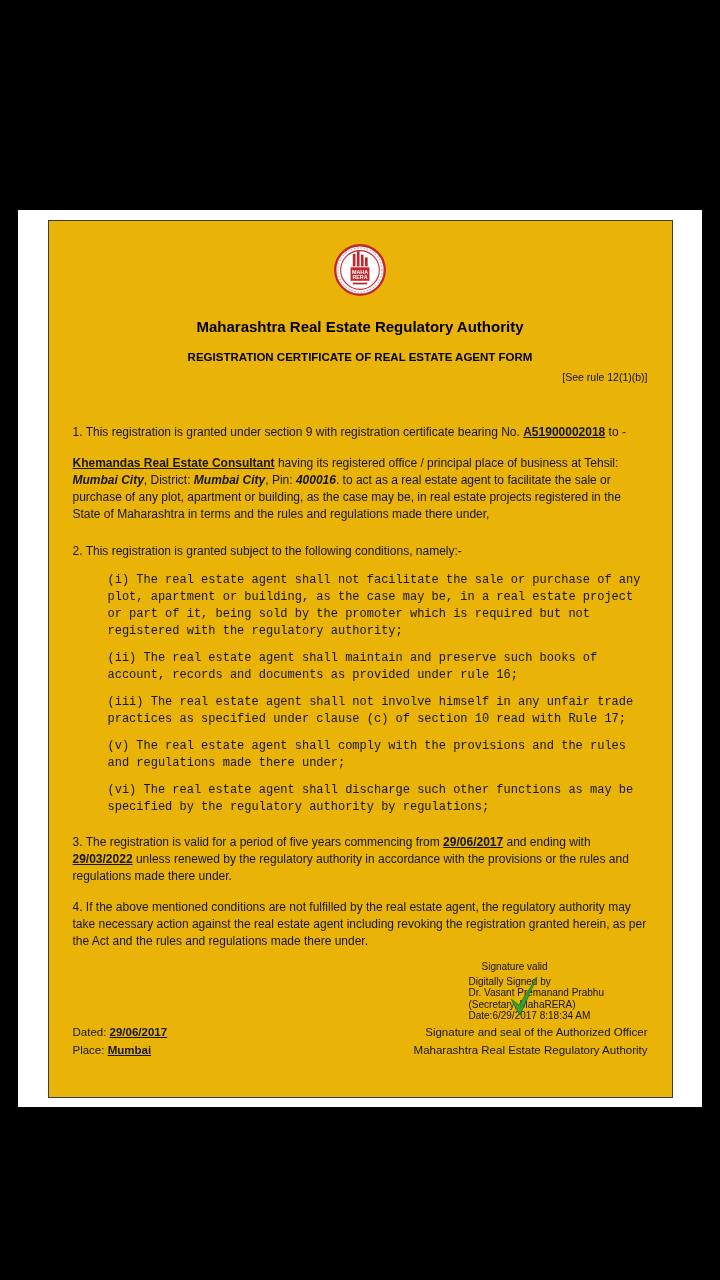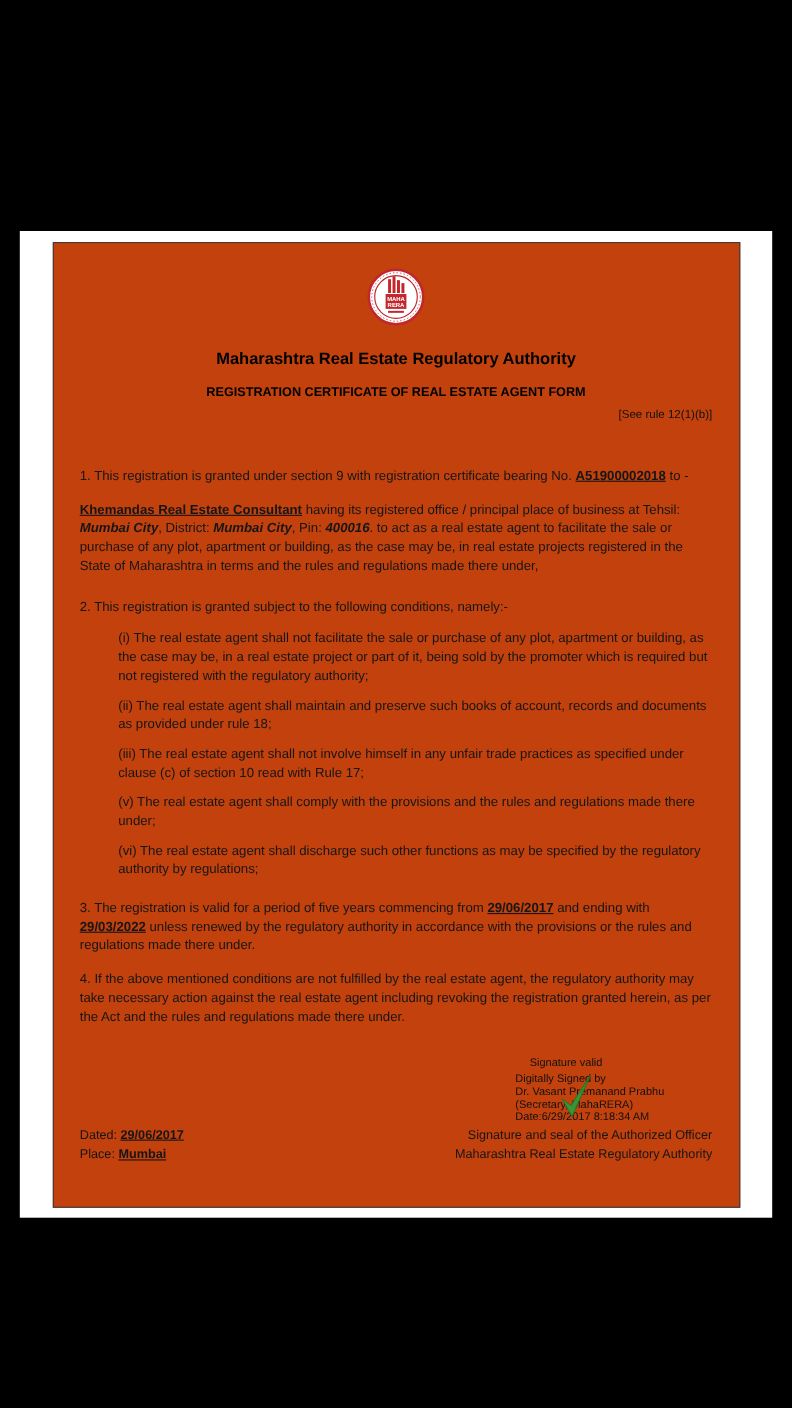--- a/index.html
+++ b/index.html
@@ -13,21 +13,21 @@
     position: absolute;
     left: 18px; top: 210px;
     width: 684px; height: 897px;
     background: #ffffff;
   }
   .cert {
     position: relative;
     margin: 10px auto 0 auto;
     width: 625px; height: 878px;
     border: 1px solid #3c3c3c;
-    background: #c2410c;
+    background: #eab308;
     padding: 22px 24px 0 24px;
     color: #161616;
     font-size: 12px;
     line-height: 17px;
   }
   .logo-wrap { text-align: center; }
   .logo-wrap svg { display: inline-block; }
   .title {
     text-align: center;
     font-weight: bold;
@@ -53,21 +53,21 @@
   }
   .rule-line {
     text-align: right;
     font-size: 10.5px;
     margin-top: 4px;
     color: #111;
   }
   .para { margin-top: 14px; text-align: left; }
   .para.first-clause { margin-top: 38px; }
   .para.clause2 { margin-top: 20px; }
-  .conditions { margin-top: 12px; padding-left: 35px; }
+  .conditions { margin-top: 12px; padding-left: 35px; font-family: Liberation Mono, monospace; }
   .condition { margin-bottom: 10px; }
   .para.clause3 { margin-top: 18px; }
   .b { font-weight: bold; text-decoration: underline; }
   .i { }
   .bi { font-weight: bold; font-style: italic; }
   .sig-block {
     position: absolute;
     left: 420px; top: 740px;
     width: 190px;
     font-size: 10px;
@@ -119,21 +119,21 @@
     <div class="rule-line">[See rule 12(1)(b)]</div>
 
     <p class="para first-clause"><span>1. This registration is granted under section 9 with registration certificate bearing No. </span><span class="b">A51900002018</span><span> to -</span></p>
 
     <p class="para"><span class="b">Khemandas Real Estate Consultant</span><span> having its registered office / principal place of business at </span><span class="i">Tehsil: </span><span class="bi">Mumbai City</span><span class="i">, </span><span class="i">District: </span><span class="bi">Mumbai City</span><span class="i">, </span><span class="i">Pin: </span><span class="bi">400016</span><span>. to act as a real estate agent to facilitate the sale or purchase of any plot, apartment or building, as the case may be, in real estate projects registered in the State of Maharashtra in terms and the rules and regulations made there under,</span></p>
 
     <p class="para clause2">2. This registration is granted subject to the following conditions, namely:-</p>
 
     <div class="conditions">
       <p class="condition">(i) The real estate agent shall not facilitate the sale or purchase of any plot, apartment or building, as the case may be, in a real estate project or part of it, being sold by the promoter which is required but not registered with the regulatory authority;</p>
-      <p class="condition">(ii) The real estate agent shall maintain and preserve such books of account, records and documents as provided under rule 18;</p>
+      <p class="condition">(ii) The real estate agent shall maintain and preserve such books of account, records and documents as provided under rule 16;</p>
       <p class="condition">(iii) The real estate agent shall not involve himself in any unfair trade practices as specified under clause (c) of section 10 read with Rule 17;</p>
       <p class="condition">(v) The real estate agent shall comply with the provisions and the rules and regulations made there under;</p>
       <p class="condition">(vi) The real estate agent shall discharge such other functions as may be specified by the regulatory authority by regulations;</p>
     </div>
 
     <p class="para clause3"><span>3. The registration is valid for a period of five years commencing from </span><span class="b">29/06/2017</span><span> and ending with </span><span class="b">29/03/2022</span><span> unless renewed by the regulatory authority in accordance with the provisions or the rules and regulations made there under.</span></p>
 
     <p class="para">4. If the above mentioned conditions are not fulfilled by the real estate agent, the regulatory authority may take necessary action against the real estate agent including revoking the registration granted herein, as per the Act and the rules and regulations made there under.</p>
 
     <div class="sig-block">

